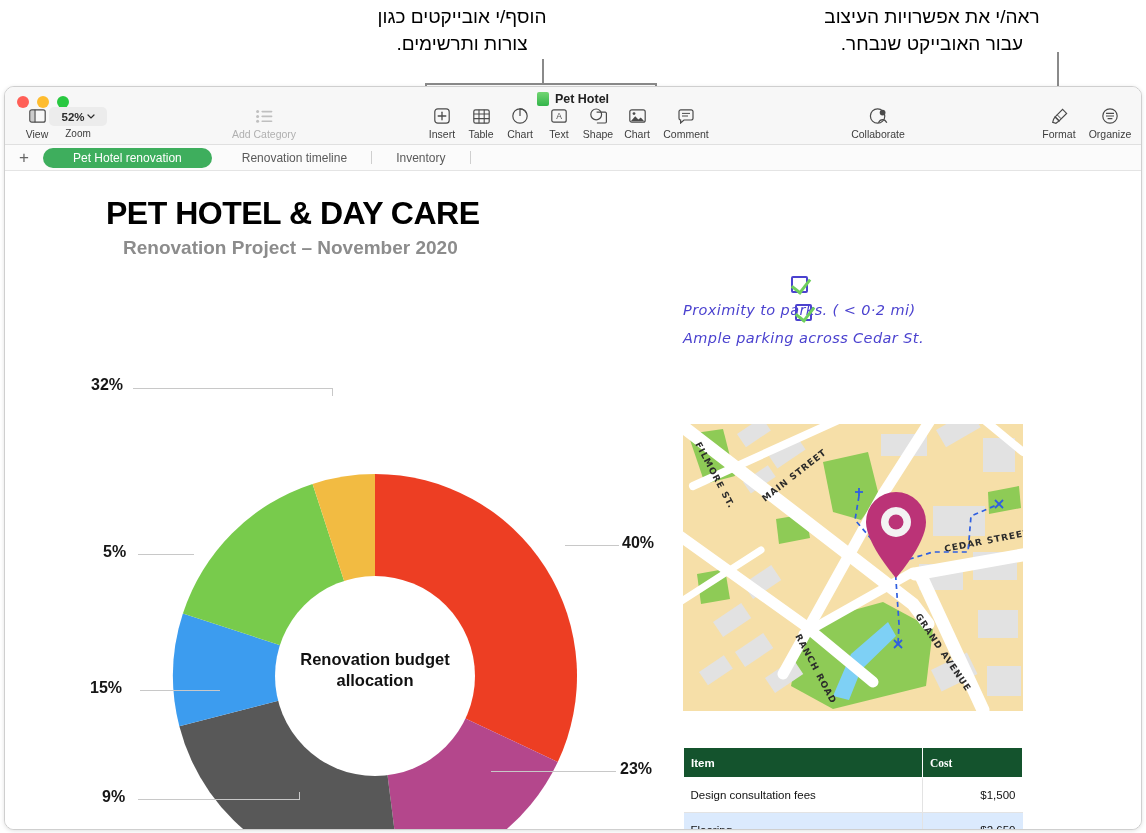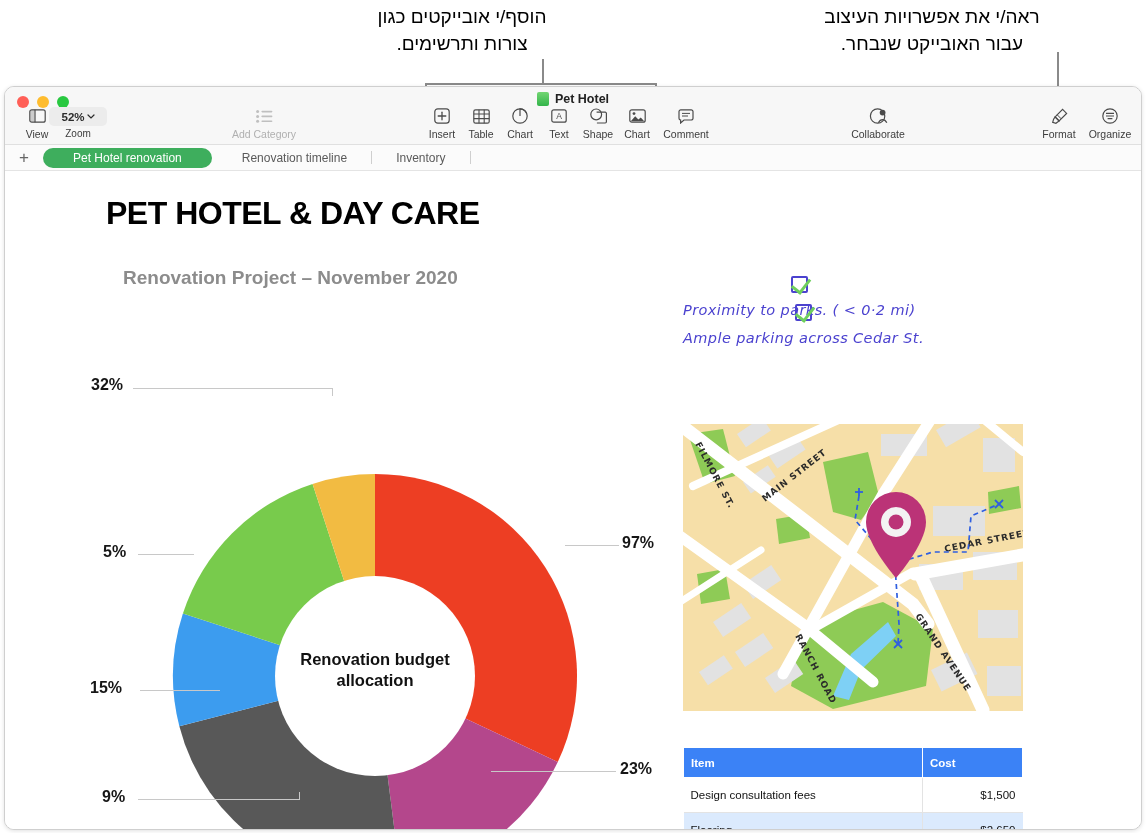--- a/index.html
+++ b/index.html
@@ -112,21 +112,21 @@
   
   #canvas { position: relative; height: 659px; background: #fff; }
 
   
   #deck-title {
     position: absolute; left: 101px; top: 24px;
     font-size: 32px; font-weight: bold; letter-spacing: -0.5px; color: #000;
   }
   #deck-subtitle {
     position: absolute; left: 118px; top: 66px;
-    font-size: 19px; font-weight: bold; color: #8c8c8c; margin-top: 30px;
+    font-size: 19px; font-weight: bold; color: #8c8c8c;
   }
 
   
   #donut-wrap { position: absolute; left: 160px; top: 300px; width: 420px; height: 420px; }
   #donut-center-label {
     position: absolute; left: 0; right: 0; top: 178px;
     text-align: center; font-size: 16.5px; font-weight: bold; color: #111;
     line-height: 1.28;
   }
 
@@ -156,29 +156,29 @@
   #cost-table {
     position: absolute; left: 678px; top: 576px;
     width: 340px; border-collapse: collapse;
     font-size: 11.5px; color: #111;
   }
   #cost-table th, #cost-table td {
     border: 1px solid #ffffff; padding: 5px 7px; text-align: left;
     height: 35px; vertical-align: middle;
   }
   #cost-table th {
-    background: #3b82f6; color: #fff; font-weight: bold; font-size: 11.5px;
+    background: #14532d; color: #fff; font-weight: bold; font-size: 11.5px;
     height: 30px;
   }
   #cost-table td.num, #cost-table th.num { text-align: right; }
   #cost-table tbody tr:nth-child(odd) td  { background: #ffffff; }
   #cost-table tbody tr:nth-child(even) td { background: #dbeafd; }
   #cost-table td { border-bottom: 1px solid #e3e3e3; border-left: none; border-right: none; }
   #cost-table td.num { border-left: 1px solid #e3e3e3; }
-  .col-cost { width: 100px; }
+  .col-cost { width: 100px; font-family: Liberation Serif, serif; }
 </style>
 </head>
 <body>
 
 <div id="root">
 
   <div class="callout-text" id="callout-right-text">ראה/י את אפשרויות העיצוב
 עבור האובייקט שנבחר.</div>
   <div class="callout-text" id="callout-left-text">הוסף/י אובייקטים כגון
 צורות ותרשימים.</div>
@@ -376,21 +376,21 @@
             </g>
           <circle cx="210" cy="205" r="100" fill="#ffffff"></circle>
         </svg>
         <div id="donut-center-label">
             <div>Renovation budget</div>
             <div>allocation</div>
           </div>
       </div>
 
       <div class="pct" style="left:86px;  top:205px;">32%</div>
-      <div class="pct" style="left:617px; top:363px;">97%</div>
+      <div class="pct" style="left:617px; top:363px;">40%</div>
       <div class="pct" style="left:615px; top:589px;">23%</div>
       <div class="pct" style="left:97px;  top:617px;">9%</div>
       <div class="pct" style="left:85px;  top:508px;">15%</div>
       <div class="pct" style="left:98px;  top:372px;">5%</div>
 
       <div class="leader" style="left:128px; top:217px; width:200px; height:1px;"></div>
       <div class="leader" style="left:327px; top:217px; width:1px;  height:8px;"></div>
 
       <div class="leader" style="left:560px; top:374px; width:54px;  height:1px;"></div>
 

